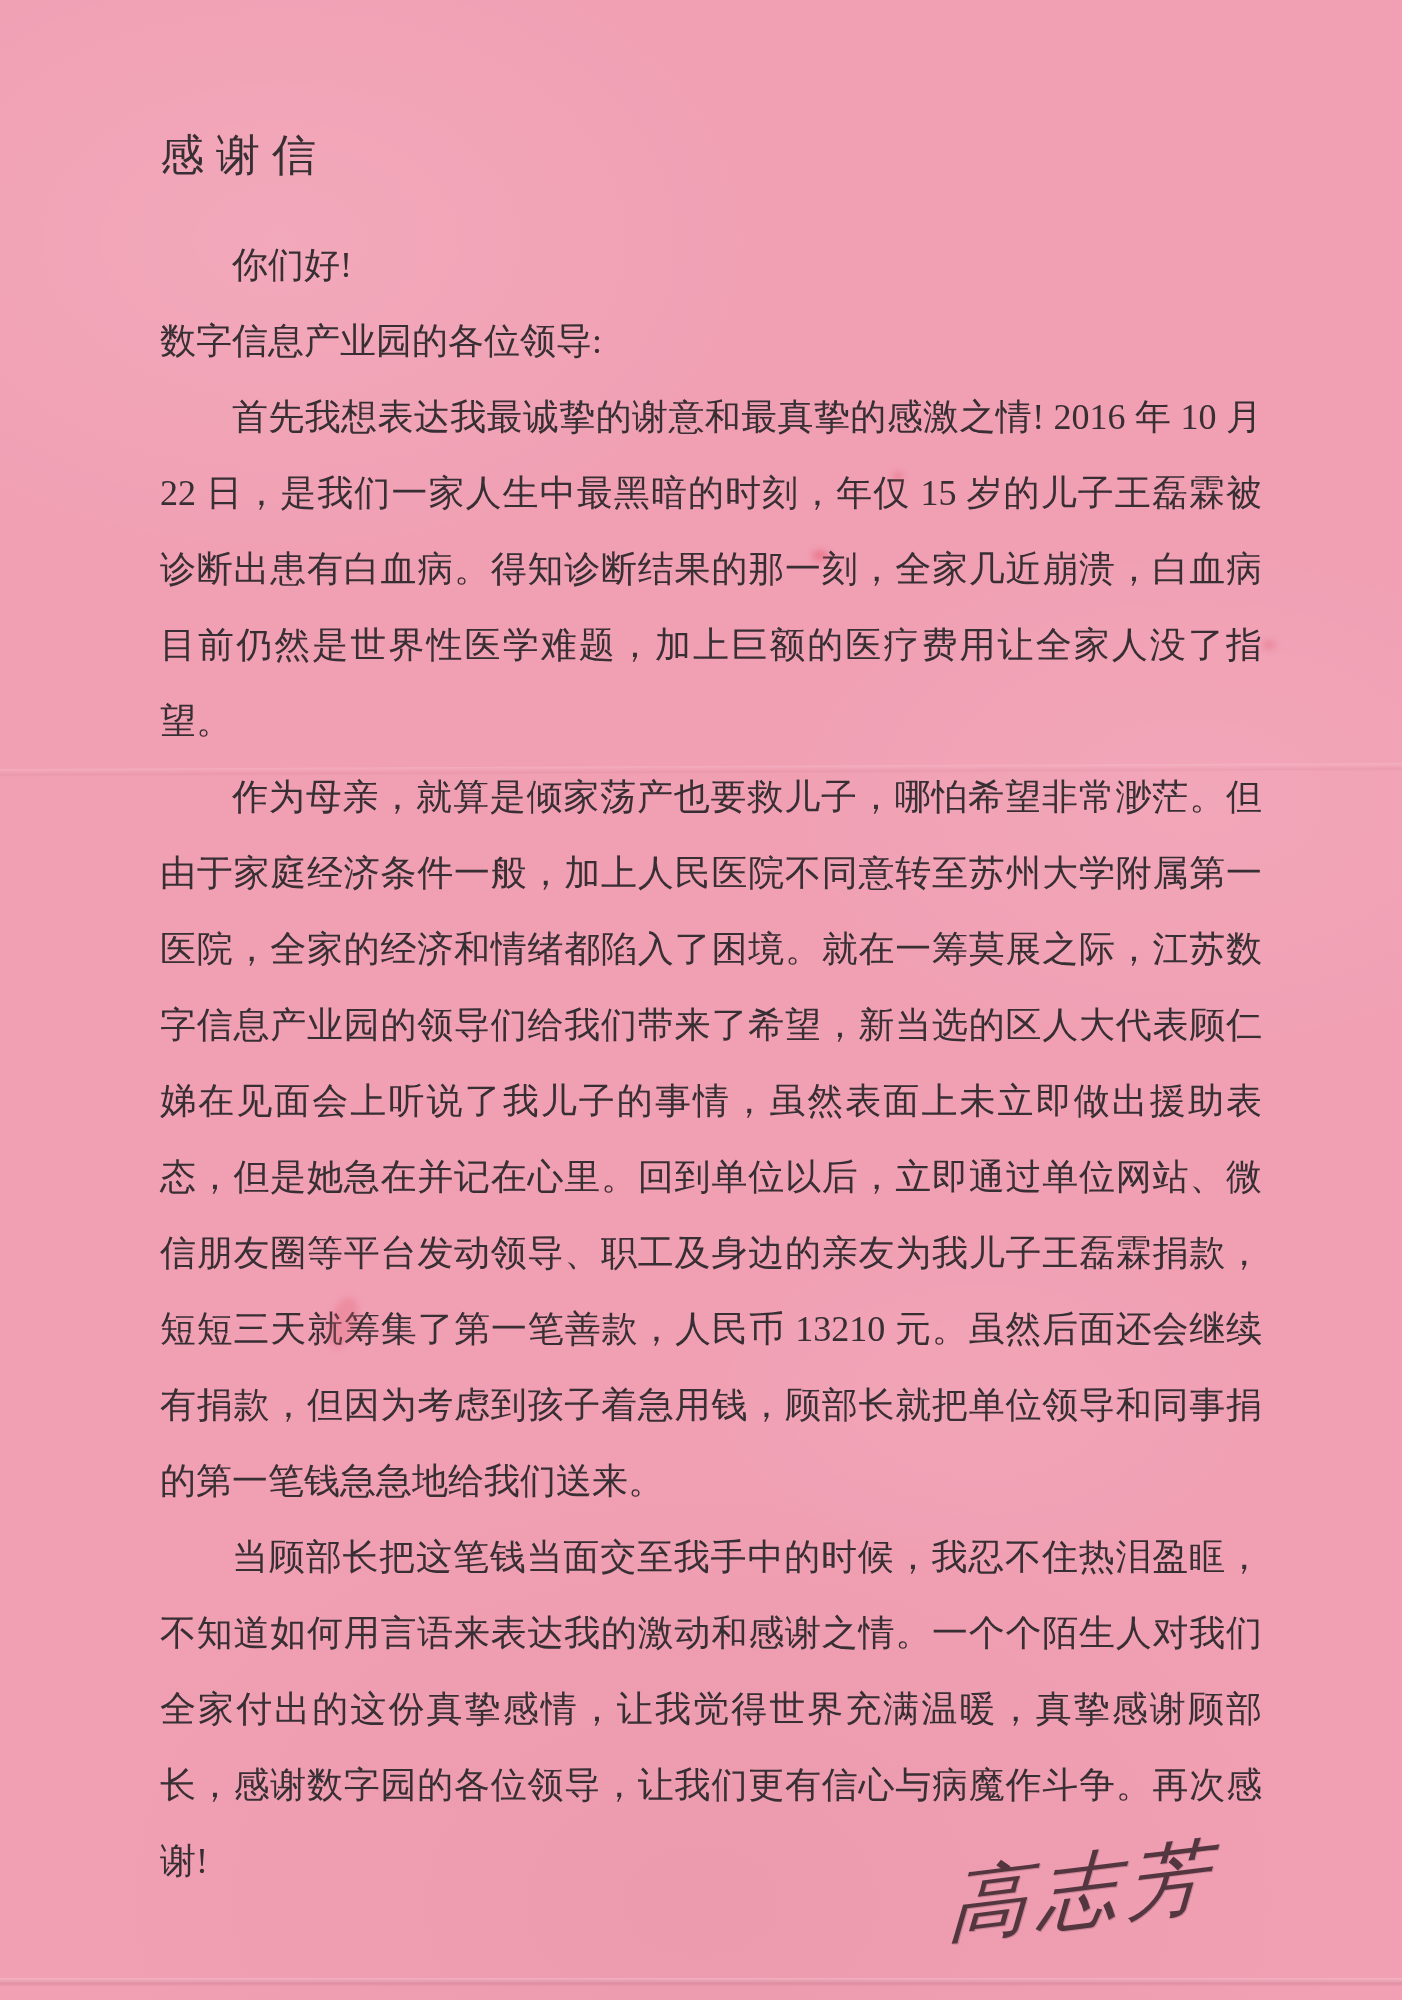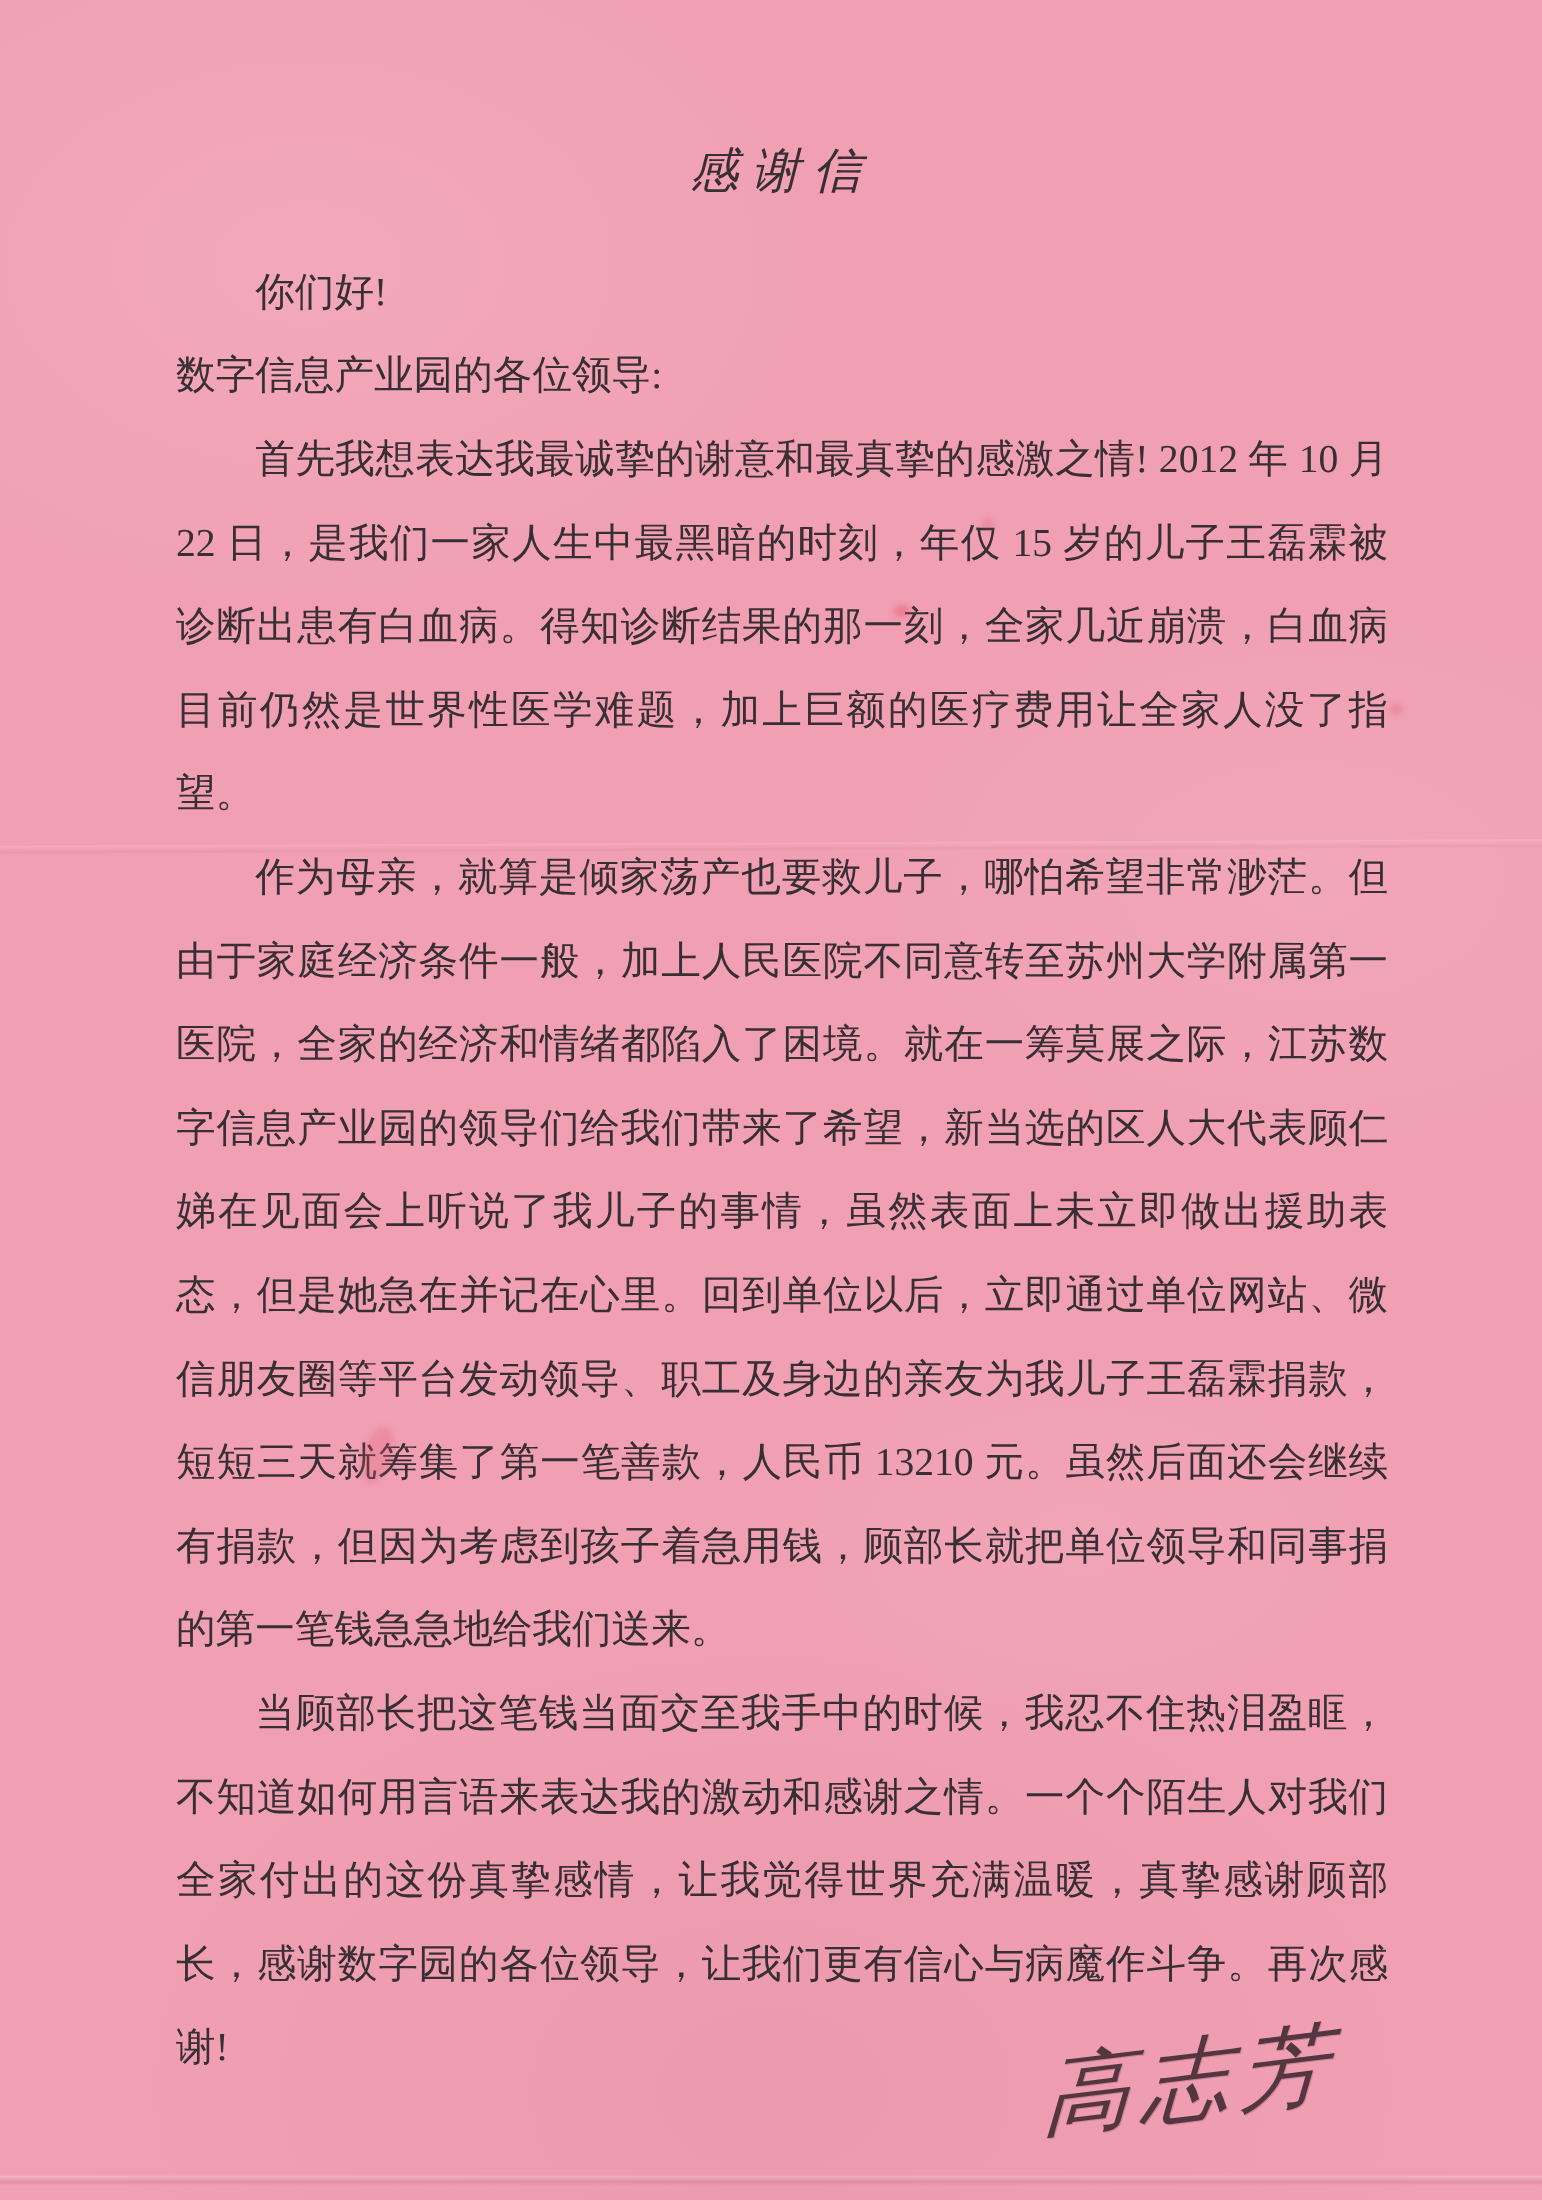--- a/index.html
+++ b/index.html
@@ -25,26 +25,25 @@
     overflow:hidden;
   }
   .content{
     position:absolute;
     left:160px; top:0;
     width:1102px;
     color:var(--ink);
   }
   .title{
     margin:126px 0 42px 0;
-    text-align:center;
+    text-align:left;
     font-size:44px;
     font-weight:400;
     letter-spacing:12px;
     color:var(--ink);
-    font-style:italic;
   }
   .line, .para{
     margin:0;
     font-size:36px;
     line-height:76px;
     text-align:justify;
     text-justify:inter-ideograph;
     text-align-last:left;
     color:var(--ink);
     -webkit-font-smoothing:antialiased;
@@ -86,21 +85,21 @@
 
 <div class="paper">
 
   <div class="content">
     <h1 class="title">感谢信</h1>
 
     <p class="line indent">你们好!</p>
 
     <p class="line">数字信息产业园的各位领导:</p>
 
-    <p class="para indent">首先我想表达我最诚挚的谢意和最真挚的感激之情! 2012 年 10 月 22 日，是我们一家人生中最黑暗的时刻，年仅 15 岁的儿子王磊霖被诊断出患有白血病。得知诊断结果的那一刻，全家几近崩溃，白血病目前仍然是世界性医学难题，加上巨额的医疗费用让全家人没了指望。</p>
+    <p class="para indent">首先我想表达我最诚挚的谢意和最真挚的感激之情! 2016 年 10 月 22 日，是我们一家人生中最黑暗的时刻，年仅 15 岁的儿子王磊霖被诊断出患有白血病。得知诊断结果的那一刻，全家几近崩溃，白血病目前仍然是世界性医学难题，加上巨额的医疗费用让全家人没了指望。</p>
 
     <p class="para indent">作为母亲，就算是倾家荡产也要救儿子，哪怕希望非常渺茫。但由于家庭经济条件一般，加上人民医院不同意转至苏州大学附属第一医院，全家的经济和情绪都陷入了困境。就在一筹莫展之际，江苏数字信息产业园的领导们给我们带来了希望，新当选的区人大代表顾仁娣在见面会上听说了我儿子的事情，虽然表面上未立即做出援助表态，但是她急在并记在心里。回到单位以后，立即通过单位网站、微信朋友圈等平台发动领导、职工及身边的亲友为我儿子王磊霖捐款，短短三天就筹集了第一笔善款，人民币 13210 元。虽然后面还会继续有捐款，但因为考虑到孩子着急用钱，顾部长就把单位领导和同事捐的第一笔钱急急地给我们送来。</p>
 
     <p class="para indent">当顾部长把这笔钱当面交至我手中的时候，我忍不住热泪盈眶，不知道如何用言语来表达我的激动和感谢之情。一个个陌生人对我们全家付出的这份真挚感情，让我觉得世界充满温暖，真挚感谢顾部长，感谢数字园的各位领导，让我们更有信心与病魔作斗争。再次感谢!</p>
   </div>
 
   <div class="signature">高志芳</div>
 
   <div class="crease top"></div>
   <div class="crease bottom"></div>

